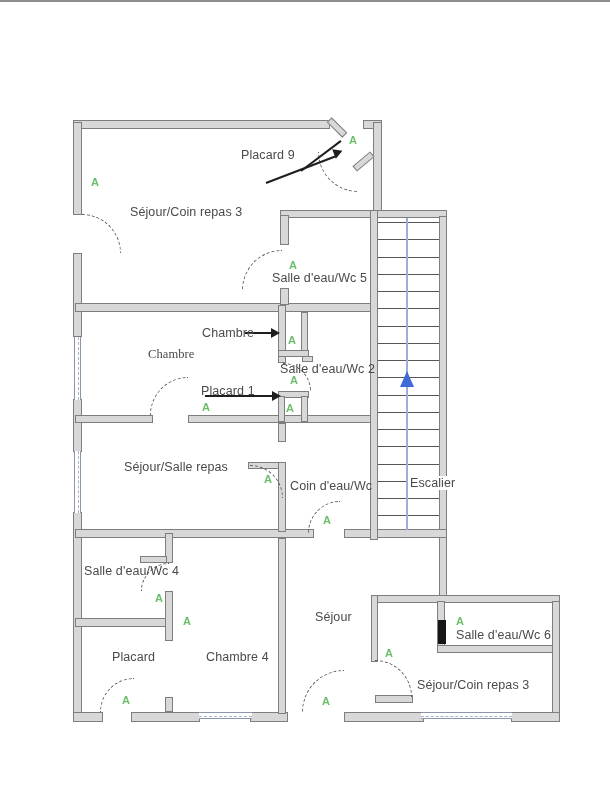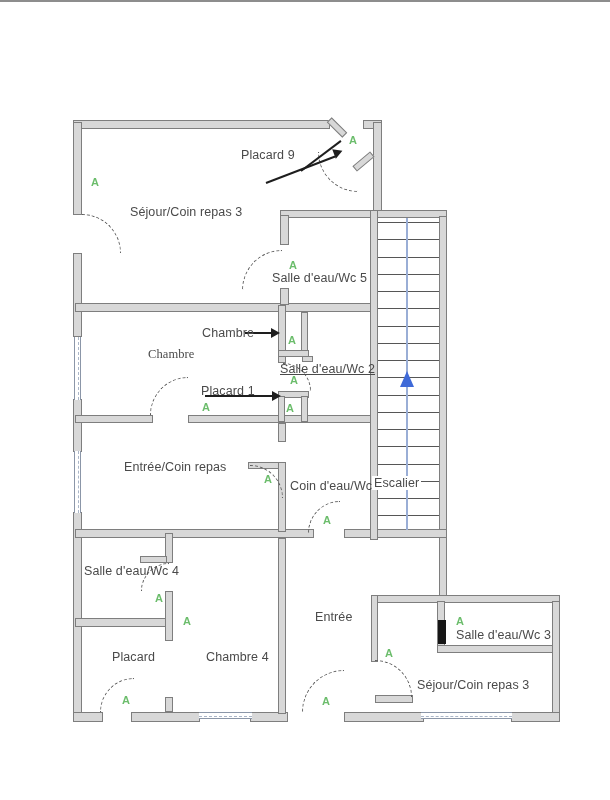--- a/index.html
+++ b/index.html
@@ -131,28 +131,28 @@
       <div class="tread" style="left: 378px; top: 515.25px; width: 61px;"></div>
       <div class="bluline" style="left: 406px; top: 218px; height: 312px;"></div>
       <div class="bluhead" style="left: 400px; top: 371px;"></div>
     </div>
 
   <span class="lbl" style="left: 130px; top: 205px; z-index: 5;">Séjour/Coin repas 3</span>
   <span class="lbl" style="left: 241px; top: 148px; z-index: 5;">Placard 9</span>
   <span class="lbl" style="left: 272px; top: 271px; z-index: 5;">Salle d'eau/Wc 5</span>
   <span class="lbl" style="left: 202px; top: 326px; z-index: 5;">Chambre</span>
   <span class="lbl" style="left: 148px; top: 347px; z-index: 5; font-family: Liberation Serif, serif;">Chambre</span>
-  <span class="lbl" style="left: 280px; top: 362px; z-index: 5; text-decoration: underline;">Salle d'eau/Wc 2</span>
+  <span class="lbl" style="left: 280px; top: 362px; z-index: 5;">Salle d'eau/Wc 2</span>
   <span class="lbl" style="left: 201px; top: 384px; z-index: 5;">Placard 1</span>
-  <span class="lbl" style="left: 124px; top: 460px; z-index: 5;">Entrée/Coin repas</span>
+  <span class="lbl" style="left: 124px; top: 460px; z-index: 5;">Séjour/Salle repas</span>
   <span class="lbl" style="left: 290px; top: 479px; z-index: 5;">Coin d'eau/Wc</span>
-  <span class="lbl bg" style="left: 372px; top: 476px; z-index: 5;">Escalier</span>
+  <span class="lbl bg" style="left: 408px; top: 476px; z-index: 5;">Escalier</span>
   <span class="lbl" style="left: 84px; top: 564px; z-index: 5;">Salle d'eau/Wc 4</span>
-  <span class="lbl" style="left: 315px; top: 610px; z-index: 5;">Entrée</span>
-  <span class="lbl" style="left: 456px; top: 628px; z-index: 5;">Salle d'eau/Wc 3</span>
+  <span class="lbl" style="left: 315px; top: 610px; z-index: 5;">Séjour</span>
+  <span class="lbl" style="left: 456px; top: 628px; z-index: 5;">Salle d'eau/Wc 6</span>
   <span class="lbl" style="left: 112px; top: 650px; z-index: 5;">Placard</span>
   <span class="lbl" style="left: 206px; top: 650px; z-index: 5;">Chambre 4</span>
   <span class="lbl" style="left: 417px; top: 678px; z-index: 5;">Séjour/Coin repas 3</span>
 
   <span class="mk" style="left: 91px; top: 176px; z-index: 5;">A</span>
   <span class="mk" style="left: 349px; top: 134px; z-index: 5;">A</span>
   <span class="mk" style="left: 289px; top: 259px; z-index: 5;">A</span>
   <span class="mk" style="left: 288px; top: 334px; z-index: 5;">A</span>
   <span class="mk" style="left: 290px; top: 374px; z-index: 5;">A</span>
   <span class="mk" style="left: 286px; top: 402px; z-index: 5;">A</span>

